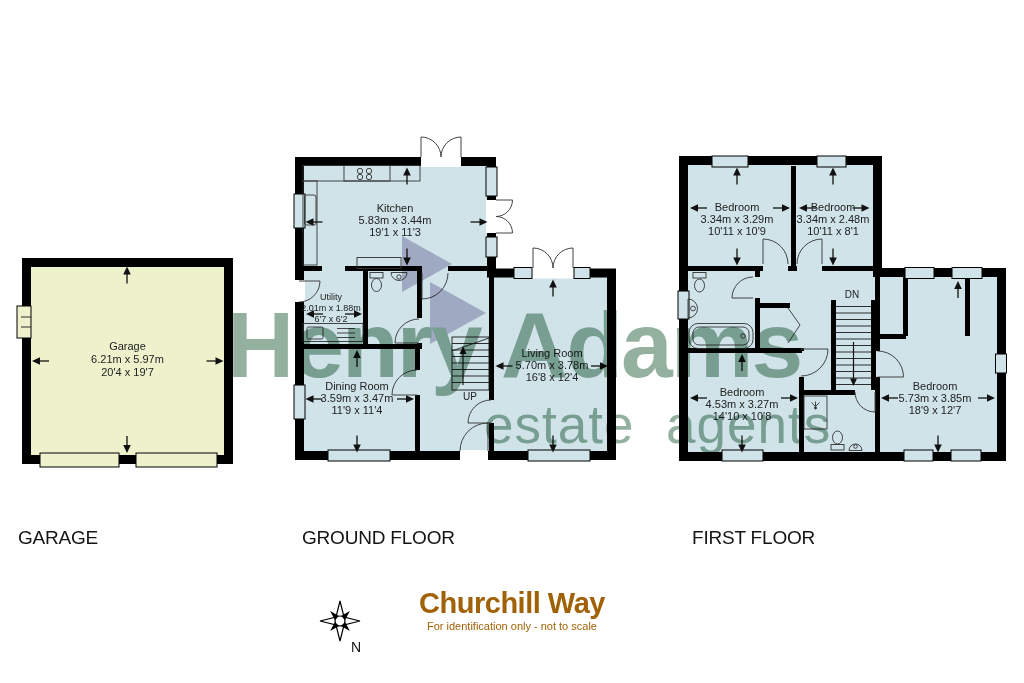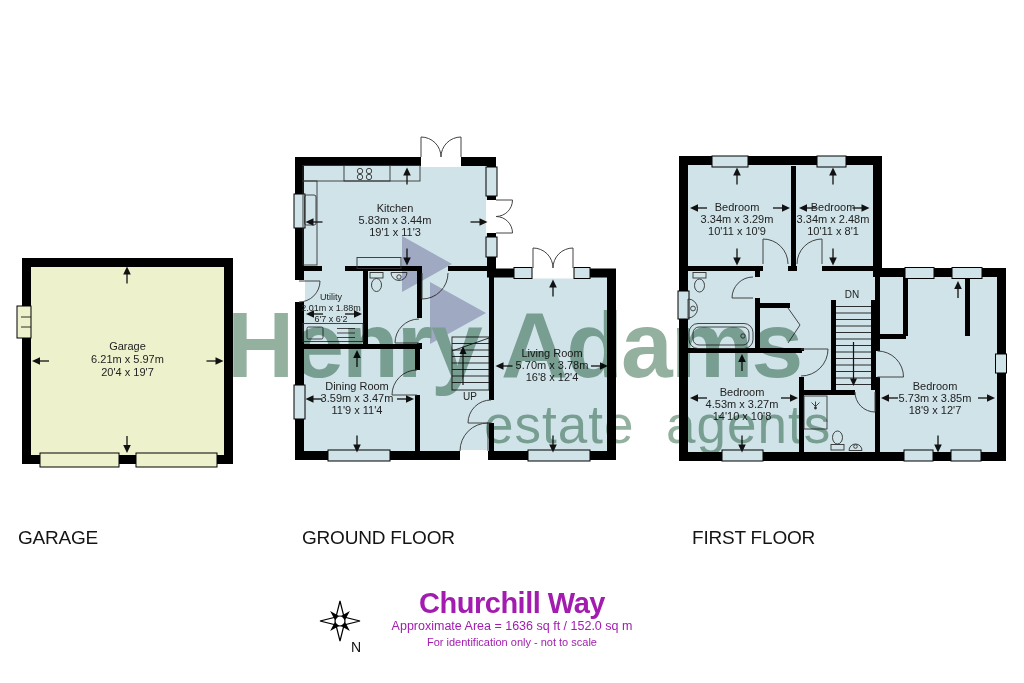--- a/index.html
+++ b/index.html
@@ -27,21 +27,21 @@
   .wm-brand{position:absolute;left:227px;top:292px;font-size:93px;font-weight:bold;
             letter-spacing:-2px;white-space:nowrap;}
   .wm-tag{position:absolute;left:484px;top:394px;font-size:53px;letter-spacing:1px;
           word-spacing:16px;white-space:nowrap;}
   .wm-tri{position:absolute;left:0;top:0;}
   
   .floor-label{position:absolute;top:528px;font-size:19px;line-height:1;color:#141414;
                letter-spacing:-0.2px;}
   #lab-garage{left:18px;} #lab-ground{left:302px;} #lab-first{left:692px;}
   
-  #footer{position:absolute;left:262px;top:588px;width:500px;text-align:center;color:#a21caf;}
+  #footer{position:absolute;left:262px;top:588px;width:500px;text-align:center;color:#a16207;}
   .f-title{font-size:29px;font-weight:bold;line-height:1.05;letter-spacing:-0.5px;}
   .f-line{font-size:12.5px;line-height:1.2;margin-top:1px;}
   .f-disc{font-size:11px;line-height:1.2;margin-top:2px;}
 </style>
 </head>
 <body>
 
 <div id="page">
 
 <svg id="plan-svg" width="1024" height="683" viewBox="0 0 1024 683">
@@ -305,17 +305,16 @@
   <div class="wm-brand">Henry Adams</div>
   <div class="wm-tag">estate agents</div>
 </div>
 
 <div class="floor-label" id="lab-garage">GARAGE</div>
 <div class="floor-label" id="lab-ground">GROUND FLOOR</div>
 <div class="floor-label" id="lab-first">FIRST FLOOR</div>
 
 <div id="footer">
   <div class="f-title">Churchill Way</div>
-  <div class="f-line">Approximate Area = 1636 sq ft / 152.0 sq m</div>
   <div class="f-disc">For identification only - not to scale</div>
 </div>
 
 </div>
 
 </body></html>

